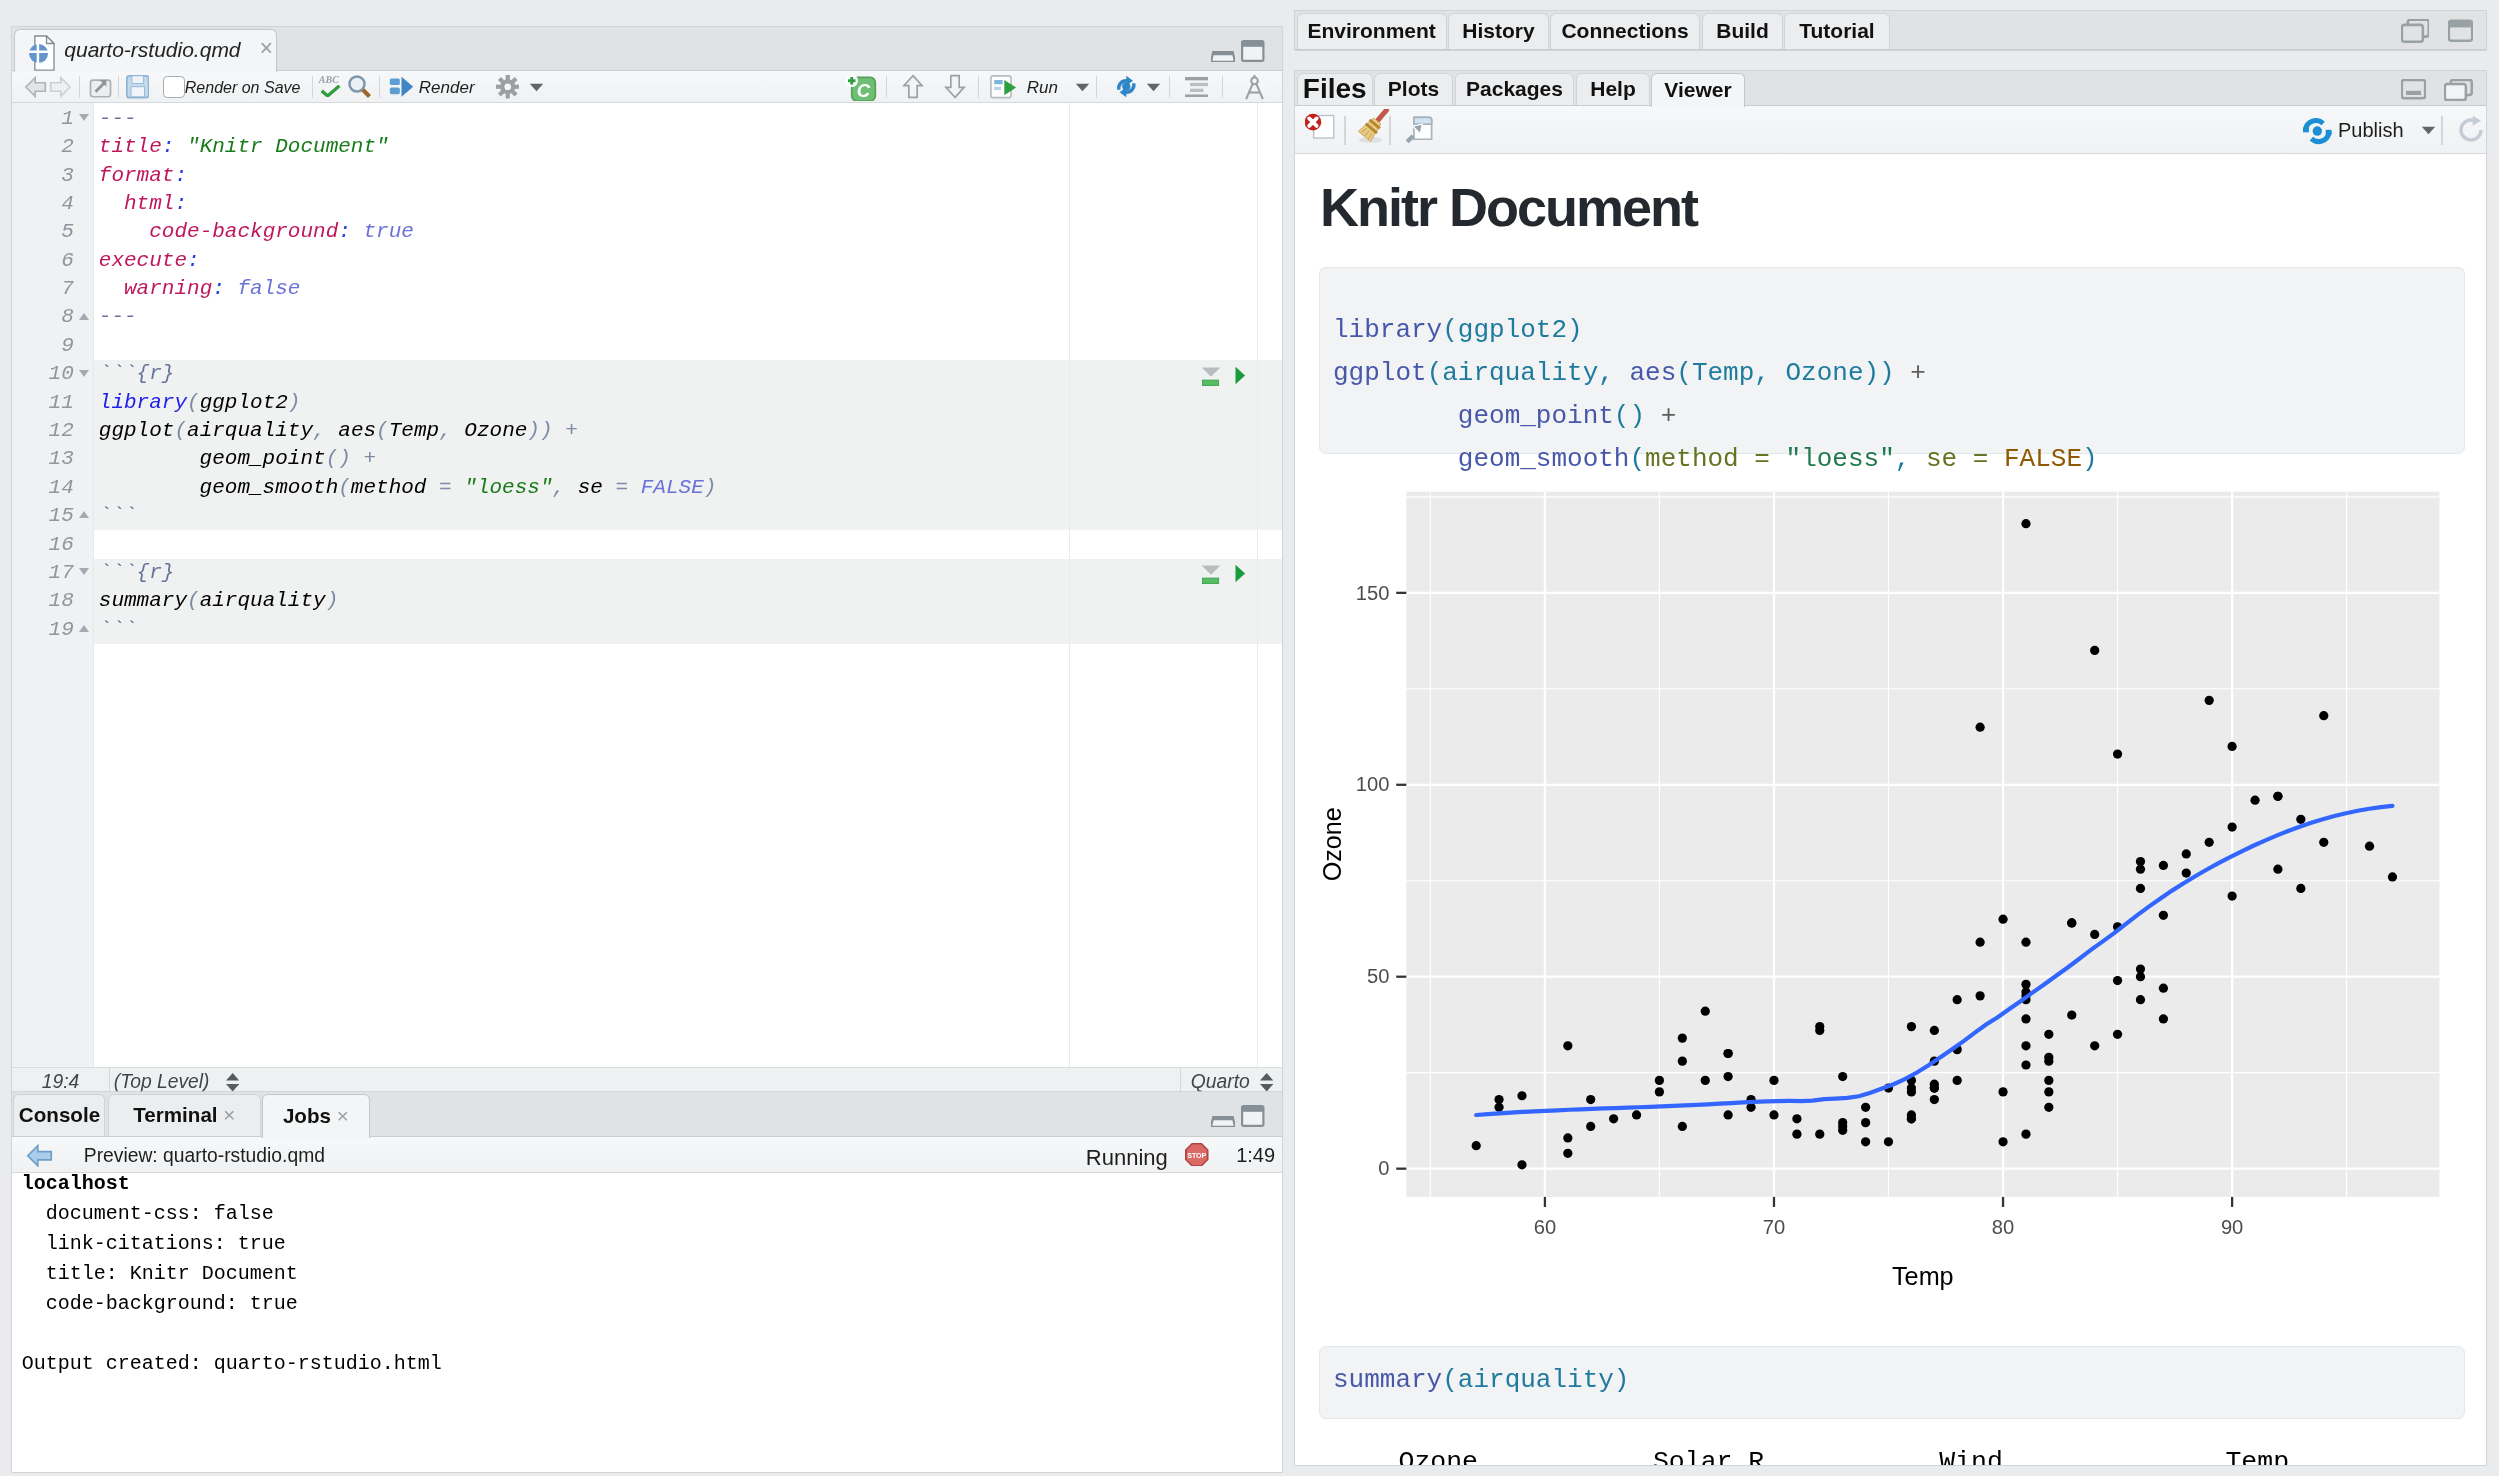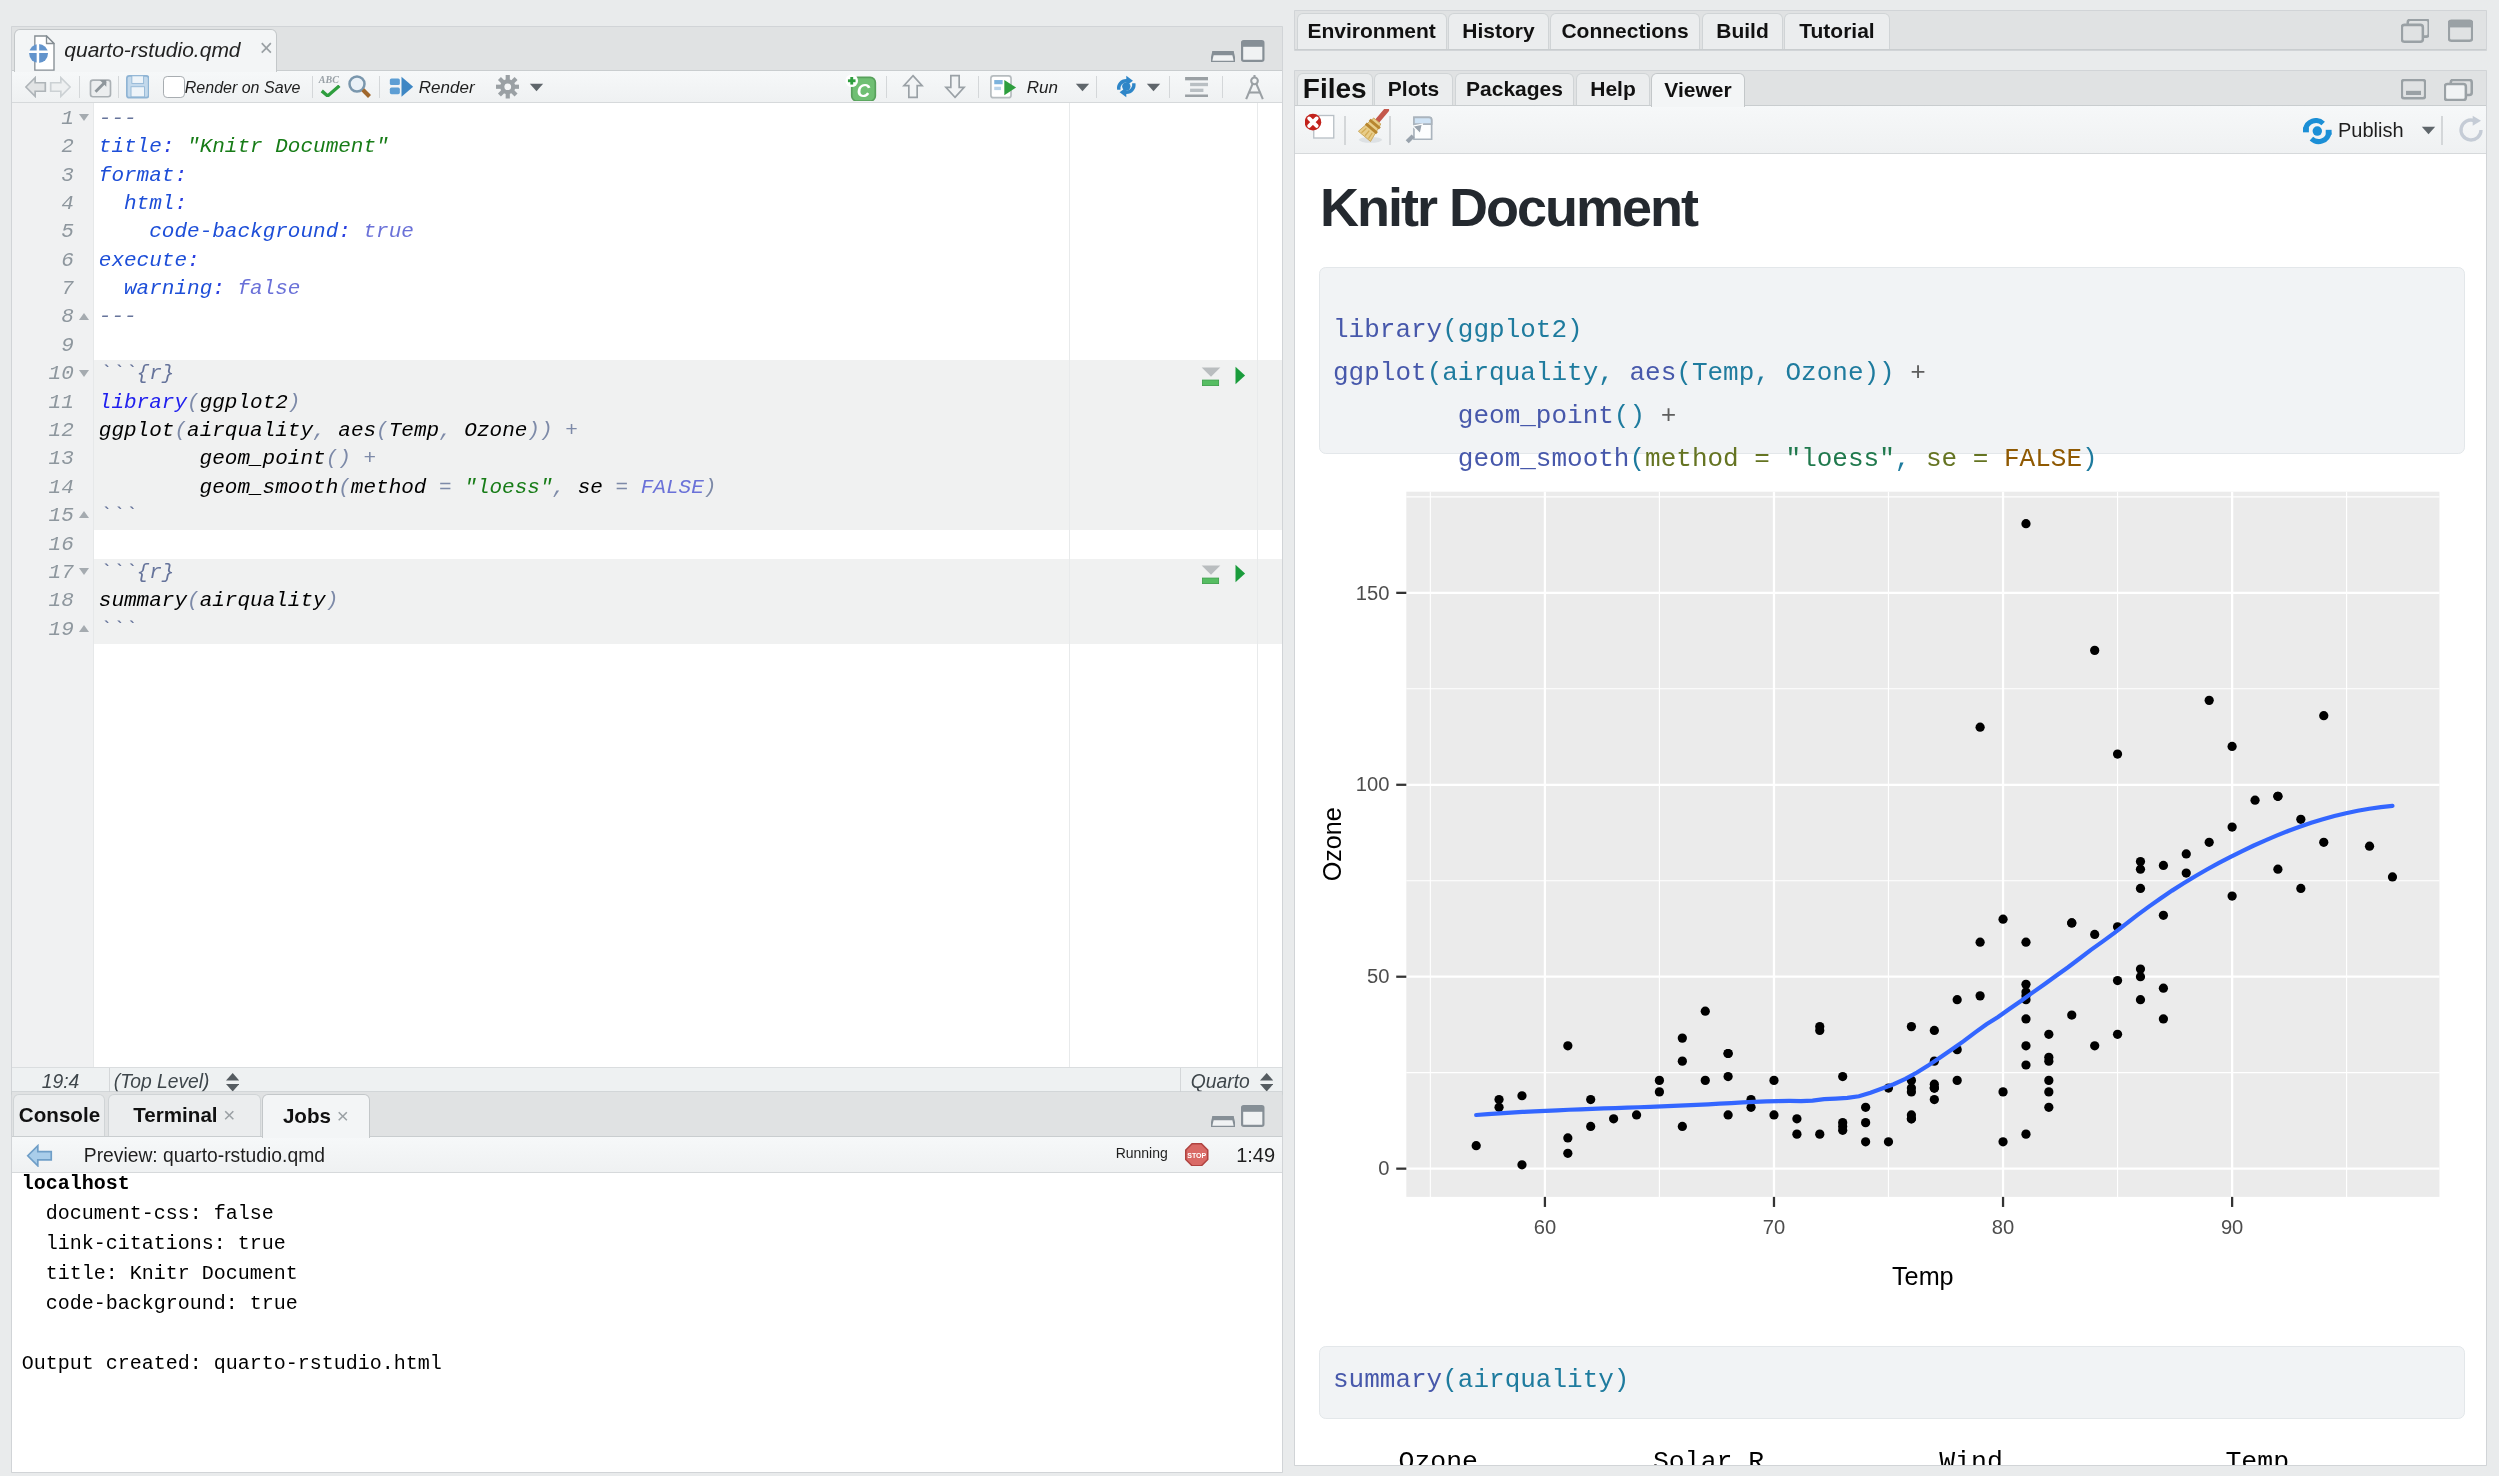--- a/index.html
+++ b/index.html
@@ -15,21 +15,21 @@
 .tbar{position:absolute;left:0;right:0;background:linear-gradient(#f6f8f9,#eff1f2);border-bottom:1.7px solid #d6d9db;}
 .sep{position:absolute;width:1.7px;background:#d4d7d9;}
 .tbtxt{color:#1e1e1e;}
 
 .mono{font-family:"Liberation Mono",monospace;}
 #gutter{position:absolute;background:#f0f1f2;border-right:1.7px solid #e6e8e9;}
 .ln{position:absolute;left:0;width:62px;text-align:right;color:#8e979e;font-family:"Liberation Mono",monospace;font-size:21px;line-height:28px;}
 .fold{position:absolute;left:67px;width:0;height:0;}
 .cline{position:absolute;left:87px;font-family:"Liberation Mono",monospace;font-size:21px;line-height:28px;white-space:pre;color:#000;}
 .chunkbg{position:absolute;left:0;right:0;background:#f0f1f1;}
-.navy{color:#1d4ed8;margin-top:9px;}
+.navy{color:#be185d;margin-top:9px;}
 .bblue{color:#2a3fe0;}
 .kblue{color:#2020ee;}
 .grn{color:#177c17;}
 .ind{color:#6a71d8;}
 .slate{color:#66749b;}
 .paren{color:#7d8aa8;}
 
 .fu{color:#4758AB;}.ot{color:#1e7b9e;}.op{color:#5E5E5E;}.at{color:#657422;}.st{color:#20794D;}.cn{color:#8f5902;}
 </style></head>
 <body>
@@ -265,21 +265,21 @@
           <rect x="1.3" y="1.3" width="25.4" height="23.4" rx="2" fill="#f0f2f3" stroke="#868f96" stroke-width="2.6"></rect>
           <path d="M1 1 h26 v7 h-26 Z" fill="#868f96"></path>
         </svg>
     </div>
   </div>
   <div class="tbar" style="top:45px;height:36px;">
     <svg class="abs" style="left:14.3px;top:6.7px;" width="27" height="23.5" viewBox="0 0 32 28">
         <polygon points="14,2 14,9 30,9 30,19 14,19 14,26 2,14" fill="#a9cdea" stroke="#6f9ec7" stroke-width="2"></polygon>
       </svg>
     <div class="abs tbtxt" style="left:57px;top:7.6px;font-size:19.3px;margin-left:15px;">Preview: quarto-rstudio.qmd</div>
-    <div class="abs tbtxt" style="right:114px;top:7.6px;font-size:14px;">Running</div>
+    <div class="abs tbtxt" style="right:114px;top:7.6px;font-size:22px;">Running</div>
     <svg class="abs" style="right:73px;top:5.9px;" width="23.5" height="23.5" viewBox="0 0 30 30">
         <polygon points="9,1 21,1 29,9 29,21 21,29 9,29 1,21 1,9" fill="#d96a66" stroke="#b04340" stroke-width="2"></polygon>
         <text x="15" y="19" text-anchor="middle" font-size="9" font-weight="bold" fill="#fff" font-family="Liberation Sans">STOP</text>
       </svg>
     <div class="abs tbtxt" style="right:6.7px;top:6.7px;font-size:20px;">1:49</div>
   </div>
   <div class="abs mono" style="left:10px;top:77px;width:1255px;height:302px;font-size:20px;line-height:30px;white-space:pre;color:#000;"><b>localhost</b>
   document-css: false
   link-citations: true
   title: Knitr Document

